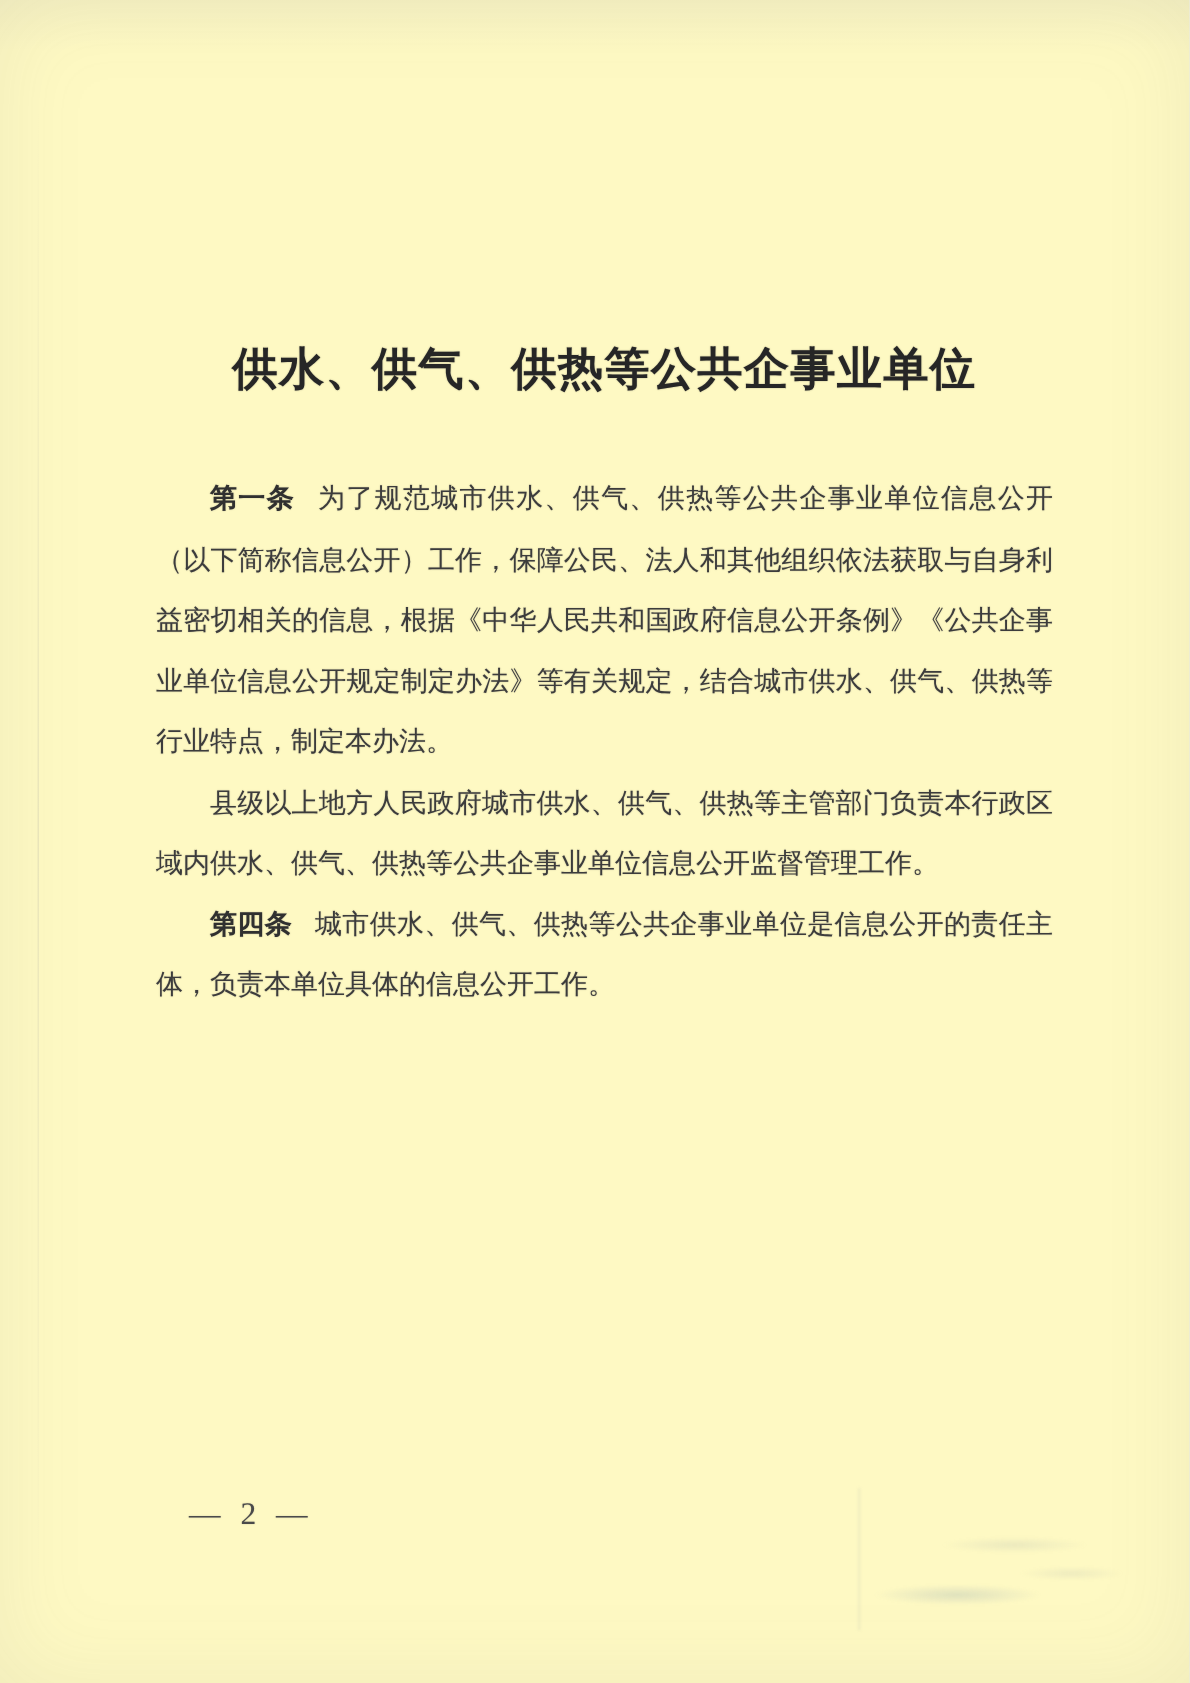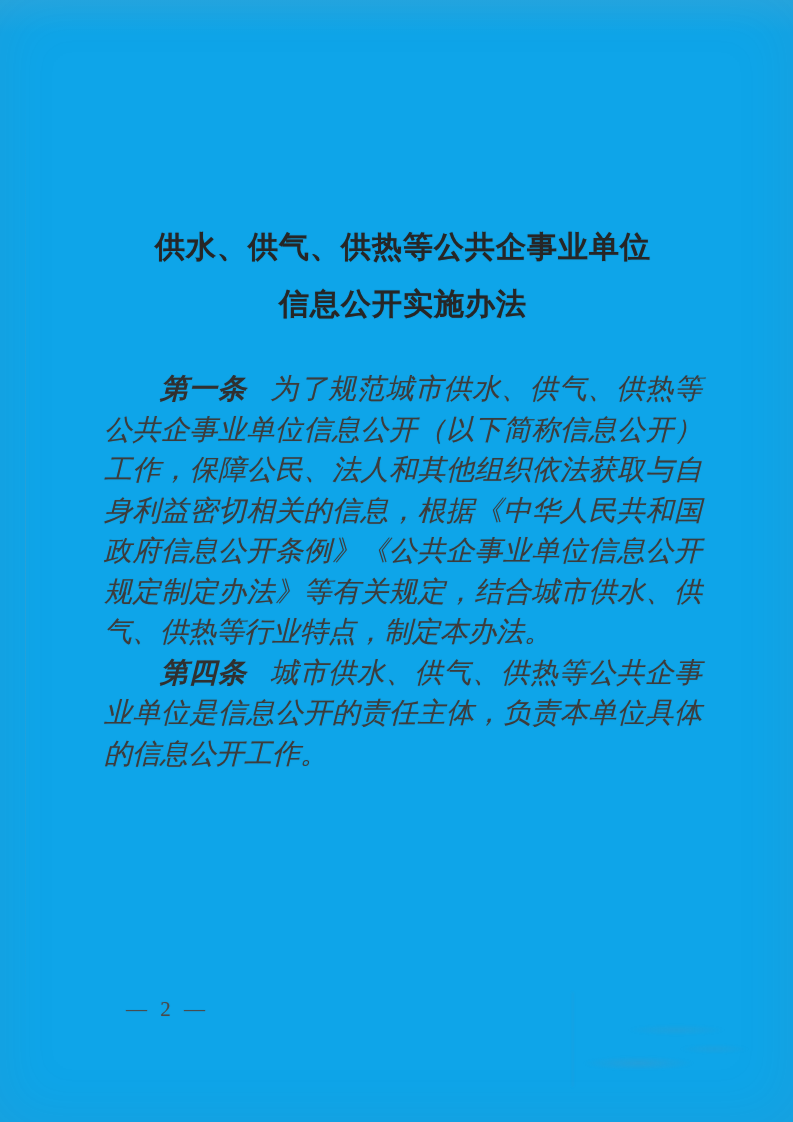--- a/index.html
+++ b/index.html
@@ -5,21 +5,21 @@
   html, body {
     margin: 0;
     padding: 0;
     background: #e8e8e8;
   }
   .page {
     position: relative;
     width: 793px;
     height: 1122px;
     margin: 0 auto;
-    background: #0ea5e9;
+    background: #fef9c3;
     overflow: hidden;
     font-family: "Liberation Serif", "DejaVu Serif", serif;
     box-shadow: inset 0 0 60px rgba(120,120,120,0.10);
   }
   
   .edge-line-left {
     position: absolute;
     left: 25px;
     top: 70px;
     width: 1px;
@@ -42,26 +42,25 @@
     text-align: center;
     font-size: 30px;
     font-weight: 700;
     color: #262626;
     line-height: 57px;
     letter-spacing: 1px;
     text-shadow: 0 0 1px rgba(40,40,40,0.45);
   }
   .doc-body {
     margin-top: 37px;
-    font-size: 28px;
+    font-size: 18px;
     line-height: 40.5px;
     color: #3c3c3c;
     text-align: justify;
     text-shadow: 0 0 1px rgba(70,70,70,0.40);
-    font-style: italic;
   }
   .doc-body p {
     margin: 0;
     text-indent: 2em;
   }
   .article-no {
     font-weight: 700;
     color: #303030;
     margin-right: 0.85em;
   }
@@ -95,24 +94,24 @@
 </head>
 <body>
 
 <div class="page">
   <div class="edge-top-band"></div>
   <div class="edge-line-left"></div>
 
   <div class="content">
     <div class="doc-title">
       <div>供水、供气、供热等公共企事业单位</div>
-      <div>信息公开实施办法</div>
     </div>
 
     <div class="doc-body">
       <p><span class="article-no">第一条</span><span>为了规范城市供水、供气、供热等公共企事业单位信息公开（以下简称信息公开）工作，保障公民、法人和其他组织依法获取与自身利益密切相关的信息，根据《中华人民共和国政府信息公开条例》《公共企事业单位信息公开规定制定办法》等有关规定，结合城市供水、供气、供热等行业特点，制定本办法。</span></p>
+      <p><span>县级以上地方人民政府城市供水、供气、供热等主管部门负责本行政区域内供水、供气、供热等公共企事业单位信息公开监督管理工作。</span></p>
       <p><span class="article-no">第四条</span><span>城市供水、供气、供热等公共企事业单位是信息公开的责任主体，负责本单位具体的信息公开工作。</span></p>
     </div>
   </div>
 
   <div class="page-number">— 2 —</div>
   <div class="scan-smudge"></div>
 </div>
 
 </body></html>

